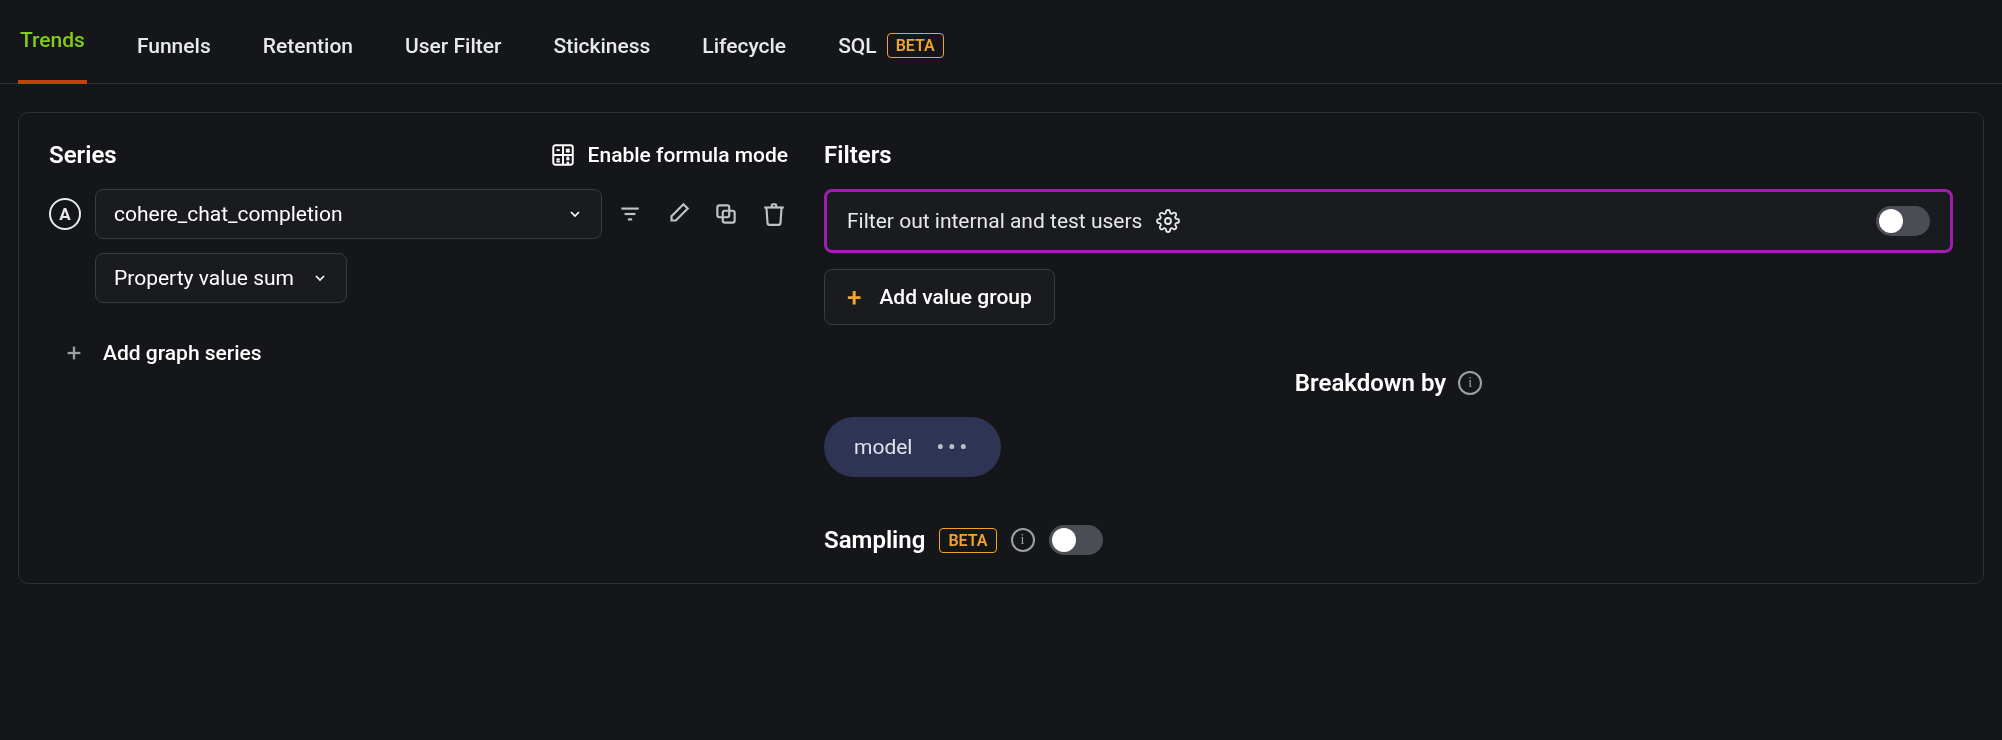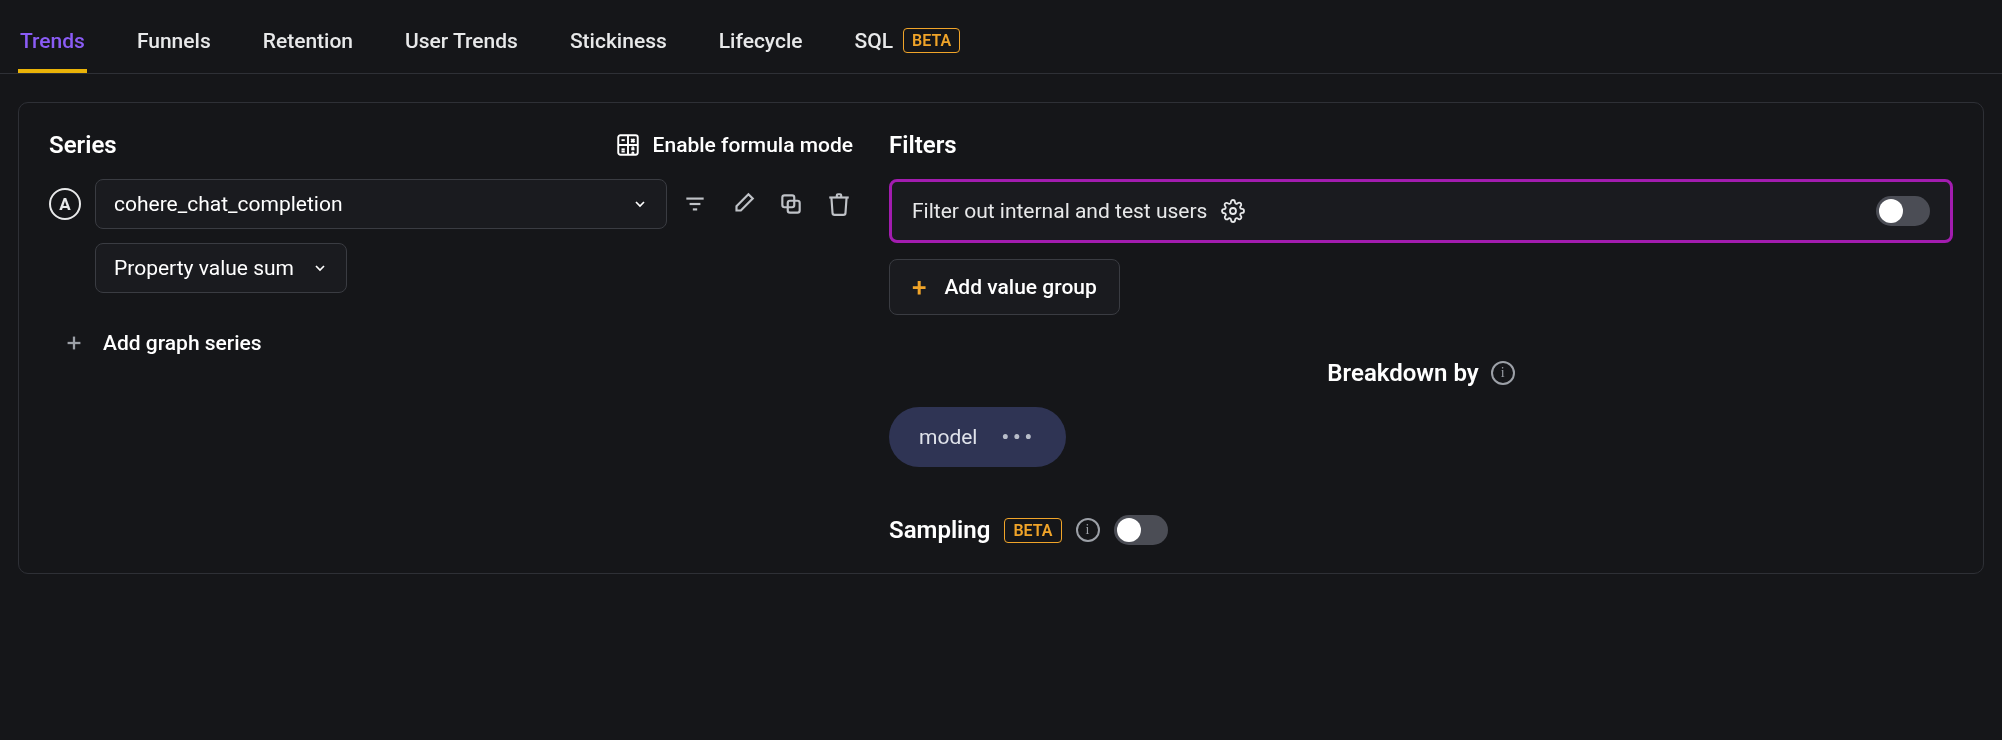--- a/index.html
+++ b/index.html
@@ -24,24 +24,24 @@
   .tab {
     padding: 8px 2px 20px 2px;
     cursor: pointer;
     color: #e8e9ea;
     font-weight: 500;
     display: flex;
     align-items: center;
     gap: 10px;
   }
   .tab.active {
-    color: #8b5cf6;
-    border-bottom: 4px solid #eab308;
+    color: #84cc16;
+    border-bottom: 4px solid #c2410c;
     margin-bottom: -1px;
-    padding-bottom: 16px;
+    padding-bottom: 28px;
   }
   .beta-badge {
     border: 1.5px solid #f0a429;
     color: #f0a429;
     font-size: 16px;
     padding: 2px 8px;
     border-radius: 4px;
     font-weight: 600;
   }
 
@@ -100,21 +100,21 @@
     border: 1px solid #3a3c42;
     border-radius: 8px;
     padding: 12px 18px;
     display: flex;
     align-items: center;
     justify-content: space-between;
     gap: 18px;
     cursor: pointer;
     color: #fff;
   }
-  .select-box.wide { width: 572px; }
+  .select-box.wide { width: 507px; }
   .sub-selects {
     margin-left: 46px;
     display: flex;
     flex-direction: column;
     gap: 14px;
     align-items: flex-start;
   }
   .icon-btn {
     width: 28px;
     height: 28px;
@@ -235,21 +235,21 @@
   <div class="tab active">
     <span>Trends</span>
   </div>
   <div class="tab">
     <span>Funnels</span>
   </div>
   <div class="tab">
     <span>Retention</span>
   </div>
   <div class="tab">
-    <span>User Trends</span>
+    <span>User Filter</span>
   </div>
   <div class="tab">
     <span>Stickiness</span>
   </div>
   <div class="tab">
     <span>Lifecycle</span>
   </div>
   <div class="tab">
     <span>SQL</span>
     <span class="beta-badge">BETA</span>

